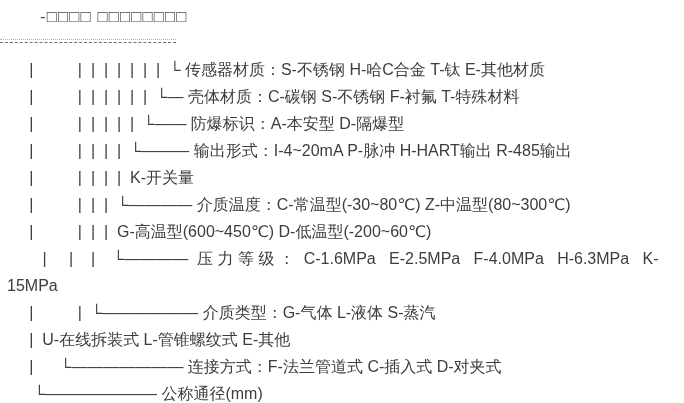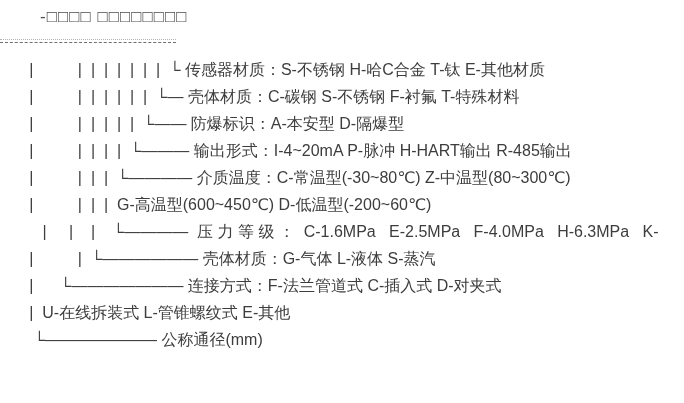--- a/index.html
+++ b/index.html
@@ -46,22 +46,24 @@
 
   <div class="title">-□□□□ □□□□□□□□</div>
 
   <div class="divider"></div>
 
   <div class="tree">
     <div class="code-line">     |          |  |  |  |  |  |  |  └ 传感器材质：S-不锈钢 H-哈C合金 T-钛 E-其他材质</div>
     <div class="code-line">     |          |  |  |  |  |  |  └— 壳体材质：C-碳钢 S-不锈钢 F-衬氟 T-特殊材料</div>
     <div class="code-line">     |          |  |  |  |  |  └—— 防爆标识：A-本安型 D-隔爆型</div>
     <div class="code-line">     |          |  |  |  |  └——— 输出形式：I-4~20mA P-脉冲 H-HART输出 R-485输出</div>
+    <div class="code-line">     |          |  |  |  |  K-开关量</div>
     <div class="code-line">     |          |  |  |  └———— 介质温度：C-常温型(-30~80℃) Z-中温型(80~300℃)</div>
     <div class="code-line">     |          |  |  |  G-高温型(600~450℃) D-低温型(-200~60℃)</div>
     <div class="code-line">        |     |    |    └————  压 力 等 级 ：  C-1.6MPa   E-2.5MPa   F-4.0MPa   H-6.3MPa   K-</div>
-    <div class="code-line">     |          |  └—————— 壳体材质：G-气体 L-液体 S-蒸汽</div>
+    <div class="code-line">15MPa</div>
+    <div class="code-line">     |          |  └—————— 介质类型：G-气体 L-液体 S-蒸汽</div>
+    <div class="code-line">     |  U-在线拆装式 L-管锥螺纹式 E-其他</div>
     <div class="code-line">     |      └——————— 连接方式：F-法兰管道式 C-插入式 D-对夹式</div>
-    <div class="code-line">     |  U-在线拆装式 L-管锥螺纹式 E-其他</div>
     <div class="code-line">      └——————— 公称通径(mm)</div>
   </div>
 
 </div>
 
 </body></html>

